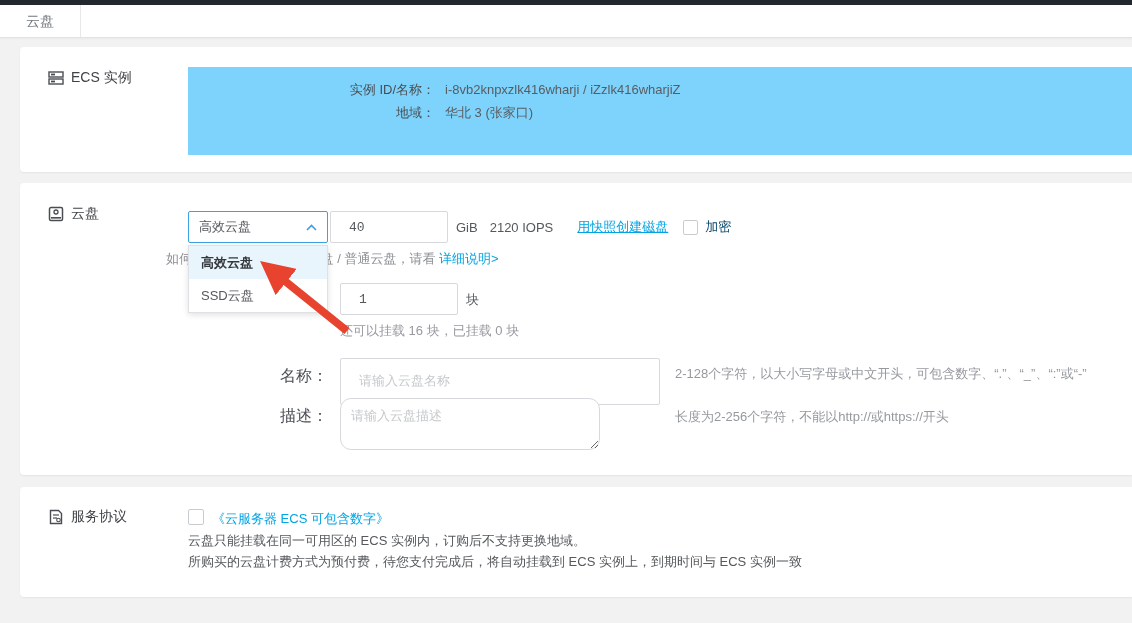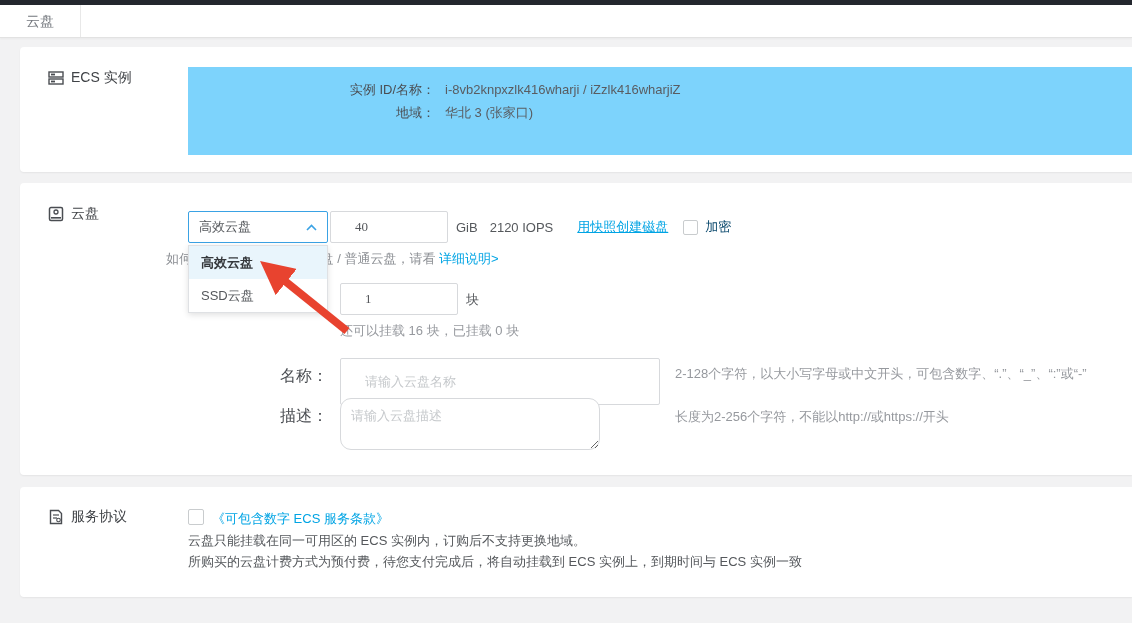--- a/index.html
+++ b/index.html
@@ -24,22 +24,22 @@
   .graybox { position:absolute; left:168px; top:20px; right:0; height:88px; background:#7dd3fc;
              padding-top:11px; }
   .info-row { display:flex; height:23px; align-items:center; font-size:13px; }
   .info-label { width:247px; text-align:right; color:#4a4d52; }
   .info-value { margin-left:10px; color:#595c61; }
   .row1 { position:absolute; left:168px; top:28px; height:32px; display:flex; align-items:center; }
   .select-box { width:140px; height:32px; border:1px solid #3aa2e4; border-radius:2px; background:#fff;
                 display:flex; align-items:center; justify-content:space-between;
                 padding:0 10px 0 10px; color:#55585c; cursor:pointer; }
   .txt-input { height:32px; border:1px solid #d7d9dc; border-radius:2px; background:#fff;
-               padding:0 24px; font-size:13px; color:#55585c; outline:none;
-               font-family:Liberation Serif, serif; }
+               padding:0 18px; font-size:13px; color:#55585c; outline:none;
+               font-family:Liberation Mono, monospace; }
   .txt-input::placeholder, textarea::placeholder { color:#c6c9cc; }
   #size-input { width:118px; margin-left:2px; }
   .unit { margin-left:8px; color:#55585c; }
   .iops { margin-left:12px; color:#55585c; }
   .link { color:#00a4e4; text-decoration:none; cursor:pointer; }
   .u { text-decoration:underline; }
   #snapshot-link { margin-left:24px; font-size:13px; }
   .checkbox { width:15px; height:15px; border:1px solid #c9ccce; border-radius:2px; background:#fff; cursor:pointer; }
   #encrypt-cb { margin-left:15px; }
   #encrypt-label { margin-left:7px; color:#0c4a6e; }
@@ -151,21 +151,21 @@
   <div class="section-head" style="top:21px;">
     <svg width="16" height="16" viewBox="0 0 16 16">
       <path d="M2.5 1.5 h8 l3 3 v10 h-11 z" fill="none" stroke="#4a4d52" stroke-width="1.4"></path>
       <line x1="5" y1="6" x2="11" y2="6" stroke="#4a4d52" stroke-width="1.2"></line>
       <line x1="5" y1="9" x2="9" y2="9" stroke="#4a4d52" stroke-width="1.2"></line>
       <circle cx="10.5" cy="11" r="1.8" fill="none" stroke="#4a4d52" stroke-width="1.1"></circle>
     </svg>
     <span>服务协议</span>
   </div>
   <div class="checkbox" id="terms-cb"></div>
-  <a class="link" id="terms-link">《可包含数字 ECS 服务条款》</a>
+  <a class="link" id="terms-link">《云服务器 ECS 可包含数字》</a>
   <div class="note" id="note1">云盘只能挂载在同一可用区的 ECS 实例内，订购后不支持更换地域。</div>
   <div class="note" id="note2">所购买的云盘计费方式为预付费，待您支付完成后，将自动挂载到 ECS 实例上，到期时间与 ECS 实例一致</div>
 </div>
 
 <svg id="arrow-svg" width="115" height="92" viewBox="0 0 115 92">
   <defs>
     <marker id="ah" markerWidth="4.2" markerHeight="4.2" refX="2.6" refY="2.1" orient="auto">
       <path d="M0,0 L4.2,2.1 L0,4.2 Z" fill="#e8432f"></path>
     </marker>
   </defs>

